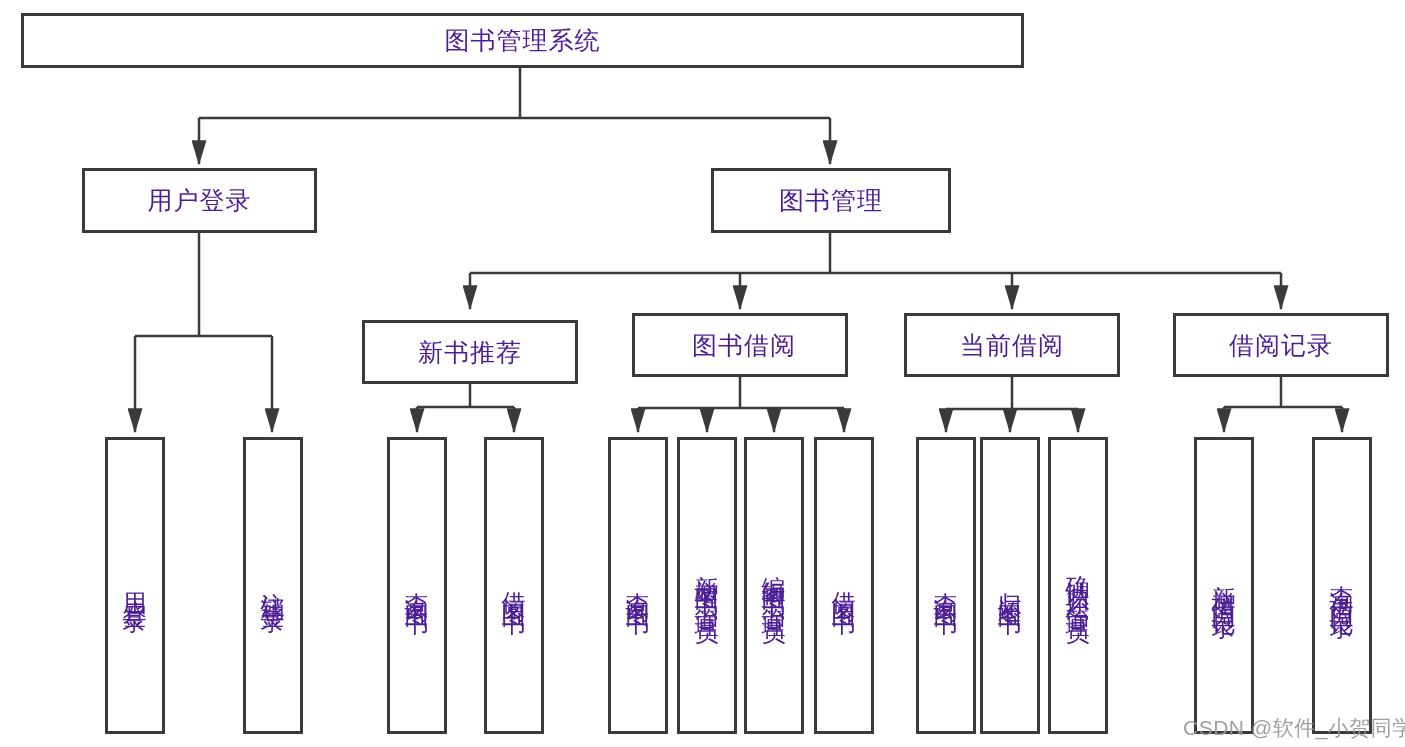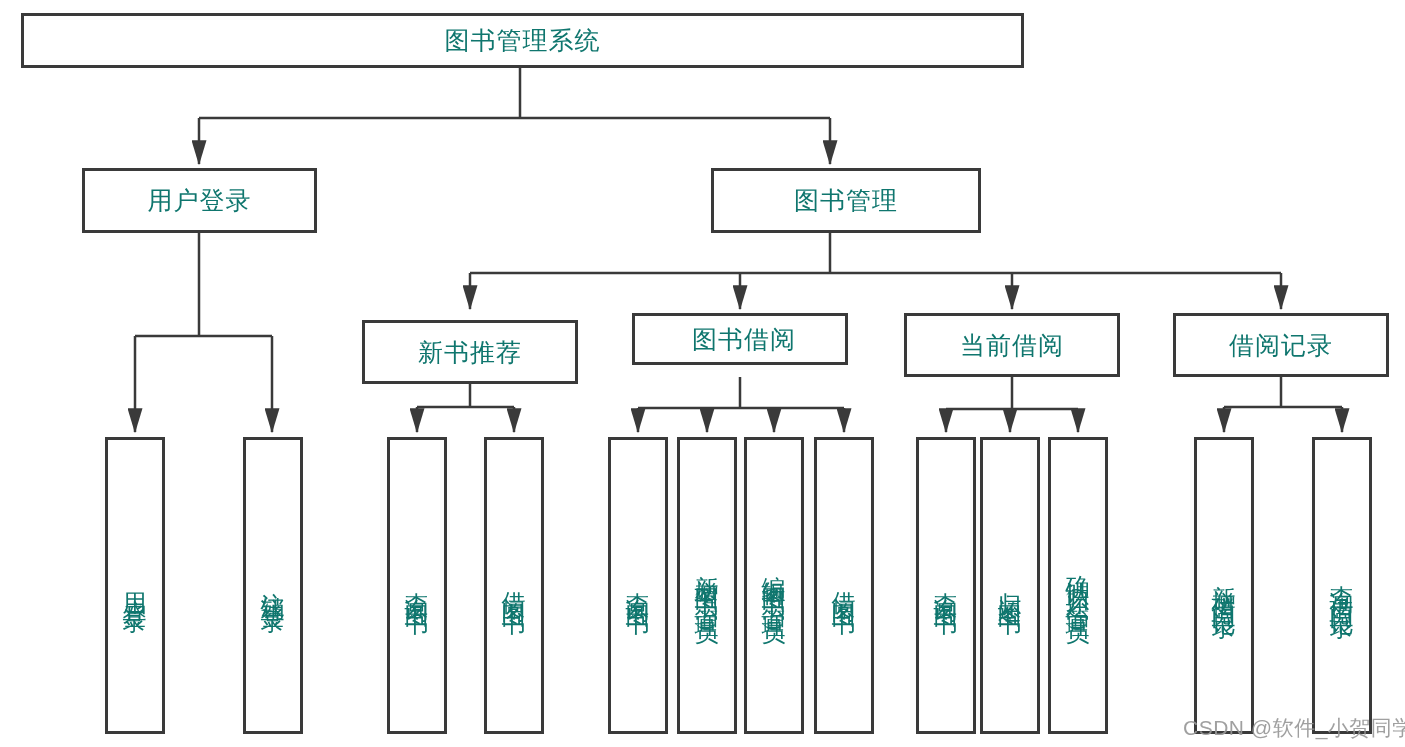--- a/index.html
+++ b/index.html
@@ -3,21 +3,21 @@
 <meta charset="utf-8">
 <style>
   html,body { margin:0; padding:0; background:#ffffff; }
   #canvas {
     position:relative; width:1405px; height:747px; background:#ffffff;
     font-family:"Liberation Sans","DejaVu Sans",sans-serif; overflow:hidden;
   }
   #wires { position:absolute; left:0; top:0; width:1405px; height:747px; z-index:1; }
   .box {
     position:absolute; box-sizing:border-box; background:#ffffff;
-    border:3px solid #3a3a3a; color:#0f766e;
+    border:3px solid #3a3a3a; color:#4c1d95;
     display:flex; align-items:center; justify-content:center; z-index:2;
   }
   .hlabel { font-size:25px; letter-spacing:1px; white-space:nowrap; }
   .vlabel {
     writing-mode:vertical-rl; text-orientation:mixed;
     font-size:24px; letter-spacing:6.5px; line-height:1.05; white-space:nowrap;
   }
   .watermark {
     position:absolute; left:1183px; top:714px; z-index:3;
     font-size:21px; color:rgba(152,152,152,0.92); letter-spacing:0.5px; white-space:nowrap;
@@ -67,28 +67,28 @@
     </g>
   </svg>
 
   <div class="box" style="left:21px;top:13px;width:1003px;height:55px;">
     <span class="hlabel">图书管理系统</span>
   </div>
 
   <div class="box" style="left:82px;top:168px;width:235px;height:65px;">
     <span class="hlabel">用户登录</span>
   </div>
-  <div class="box" style="left:711px;top:168px;width:270px;height:65px;">
+  <div class="box" style="left:711px;top:168px;width:240px;height:65px;">
     <span class="hlabel">图书管理</span>
   </div>
 
   <div class="box" style="left:362px;top:313px;width:216px;height:64px;margin-top:7px;">
     <span class="hlabel">新书推荐</span>
   </div>
-  <div class="box" style="left:632px;top:313px;width:216px;height:52px;padding-left:8px;">
+  <div class="box" style="left:632px;top:313px;width:216px;height:64px;padding-left:8px;">
     <span class="hlabel">图书借阅</span>
   </div>
   <div class="box" style="left:904px;top:313px;width:216px;height:64px;">
     <span class="hlabel">当前借阅</span>
   </div>
   <div class="box" style="left:1173px;top:313px;width:216px;height:64px;">
     <span class="hlabel">借阅记录</span>
   </div>
 
   <div class="box" style="left:105px;top:437px;width:60px;height:297px;">

